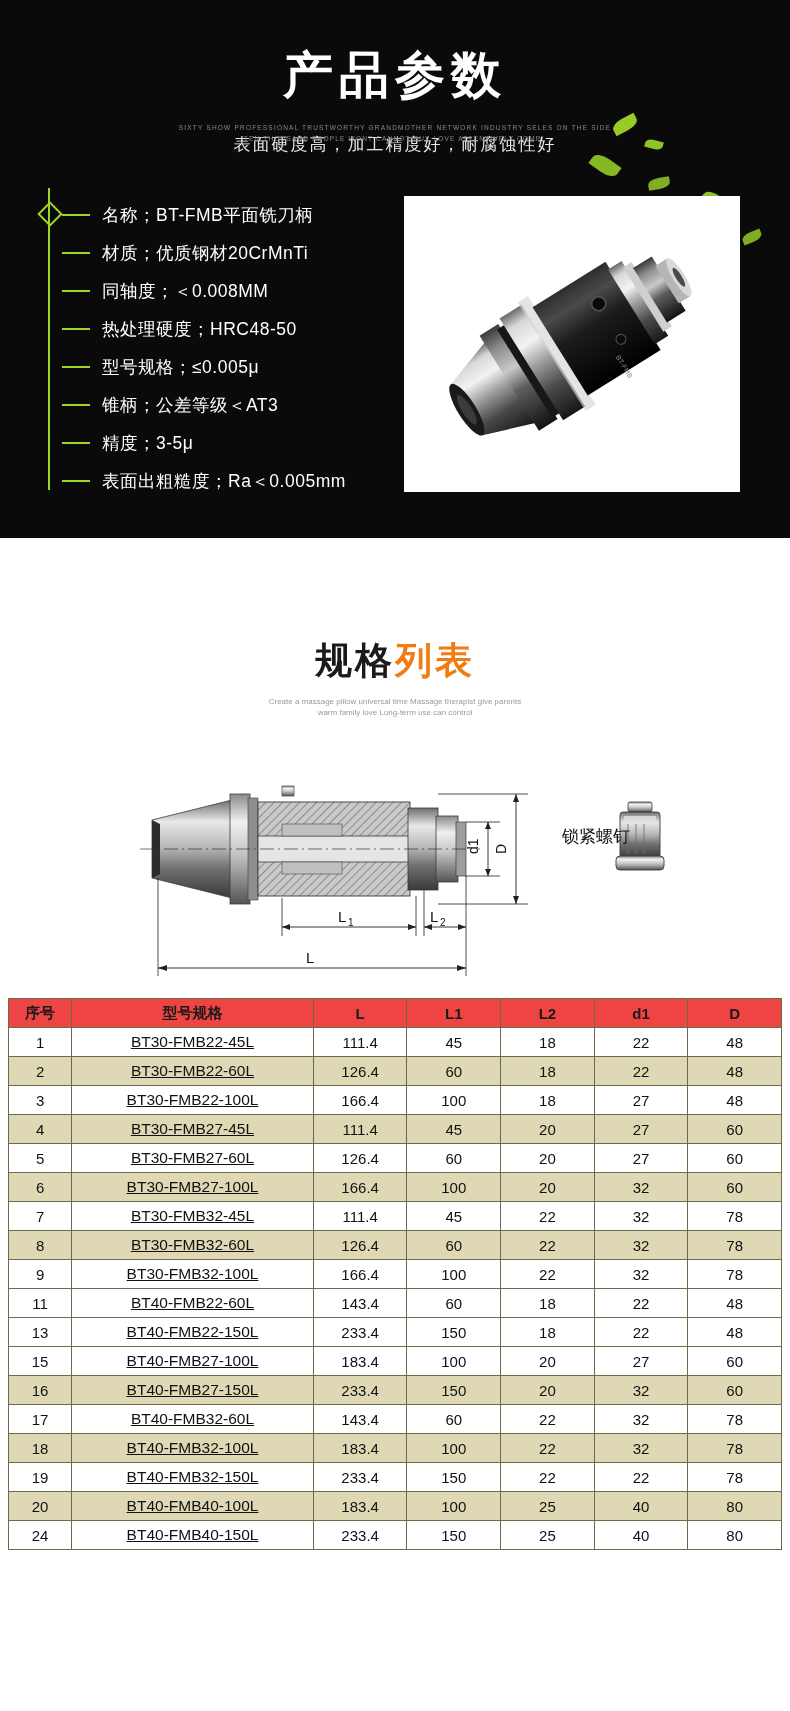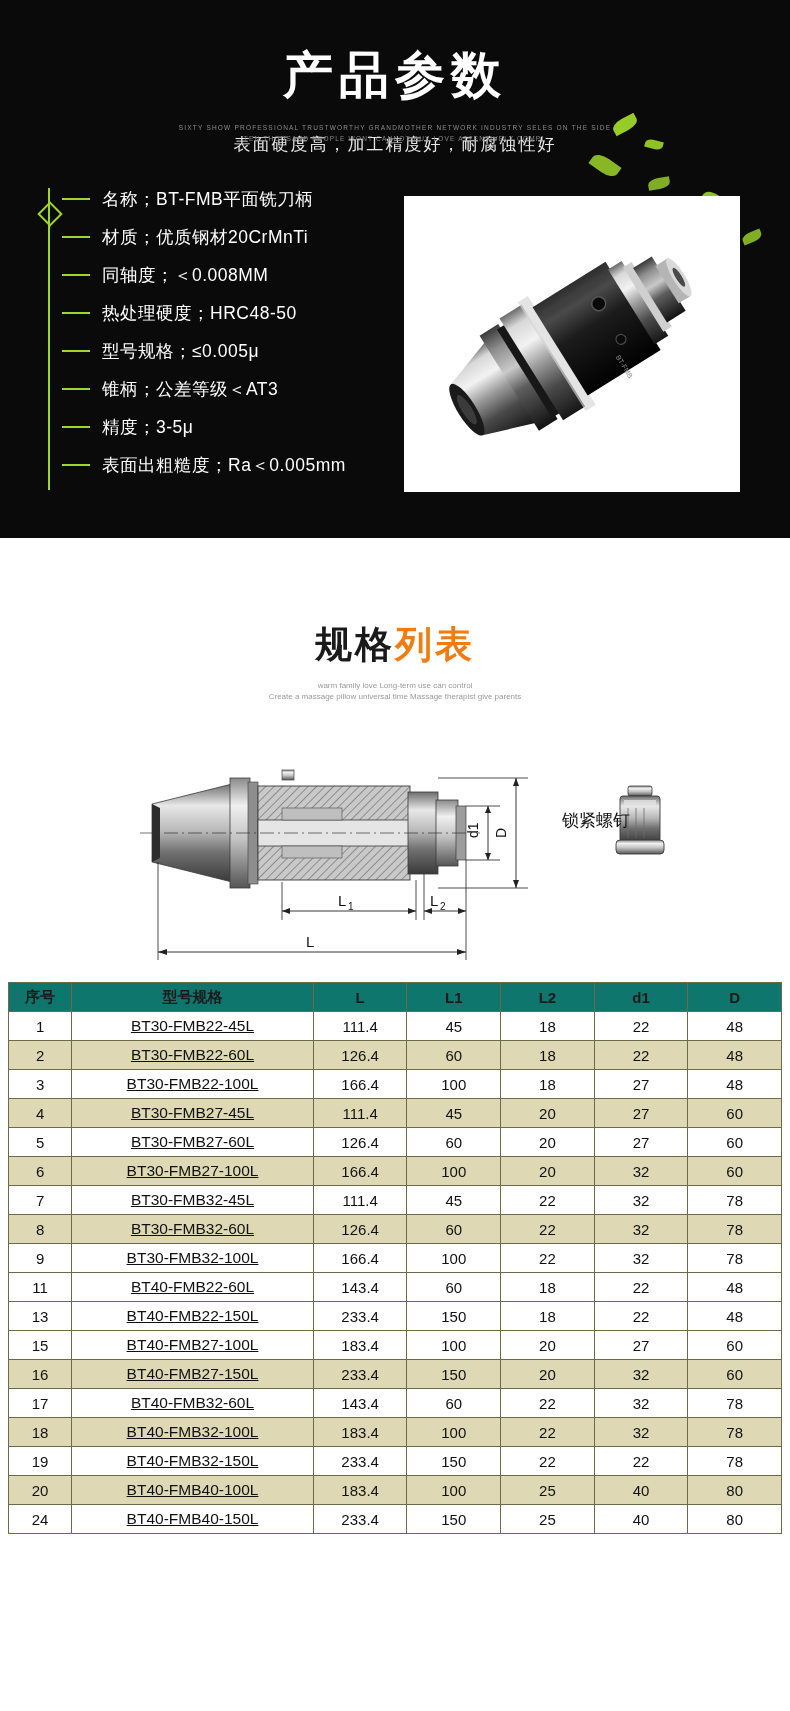--- a/index.html
+++ b/index.html
@@ -72,21 +72,21 @@
   .spec-diamond{
     position:absolute;
     left:41px;top:205px;
     width:14px;height:14px;
     border:2px solid #9fd62a;
     transform:rotate(45deg);
     background:transparent;
   }
   .spec-list{
     position:absolute;
-    left:62px;top:180px;
+    left:62px;top:196px;
     width:380px;
   }
   .spec-item{
     display:flex;
     align-items:center;
     height:38px;
   }
   .spec-dash{
     width:28px;height:2px;background:#9fd62a;margin-right:12px;flex:none;
   }
@@ -105,21 +105,21 @@
     background:#ffffff;
     overflow:hidden;
   }
   .photo-box svg{display:block;}
 
   
   .sec2{
     position:relative;
     width:790px;
     background:#ffffff;
-    padding-top:16px;
+    padding-top:32px;
   }
   .sec2-title{
     text-align:center;
     font-size:37px;
     font-weight:bold;
     letter-spacing:3px;
     margin-top:66px;
   }
   .sec2-title .t-black{color:#1a1a1a;}
   .sec2-title .t-orange{color:#f07c12;}
@@ -152,21 +152,21 @@
   table.spec-table td{
     border:1px solid #6b6b4a;
     height:28px;
     text-align:center;
     vertical-align:middle;
     font-weight:normal;
     color:#111;
     padding:0;
   }
   table.spec-table thead th{
-    background:#0f766e;
+    background:#ef4444;
     font-weight:bold;
     font-size:15px;
     color:#1a1a1a;
   }
   col.c-idx{width:58px;}
   col.c-model{width:222px;}
   col.c-num{width:86px;}
   tr.row-odd td{background:#ffffff;}
   tr.row-even td{background:#ded9b4;}
   td.idx{font-size:15px;}
@@ -284,22 +284,22 @@
         </svg>
       </div>
     </div>
   </div>
 
   <div class="sec2">
     <div class="sec2-title">
       <span class="t-black">规格</span><span class="t-orange">列表</span>
     </div>
     <div class="sec2-en">
+      <div>Create a massage pillow universal time Massage therapist give parents</div>
       <div>warm family love Long-term use can control</div>
-      <div>Create a massage pillow universal time Massage therapist give parents</div>
     </div>
 
     <div class="drawing">
       <svg width="790" height="270" viewBox="0 0 790 270" xmlns="http://www.w3.org/2000/svg">
         <defs>
           <linearGradient id="dsteel" x1="0" y1="0" x2="0" y2="1">
             <stop offset="0%" stop-color="#6e6e6e"></stop>
             <stop offset="22%" stop-color="#e8e8e8"></stop>
             <stop offset="48%" stop-color="#b8b8b8"></stop>
             <stop offset="70%" stop-color="#707070"></stop>

